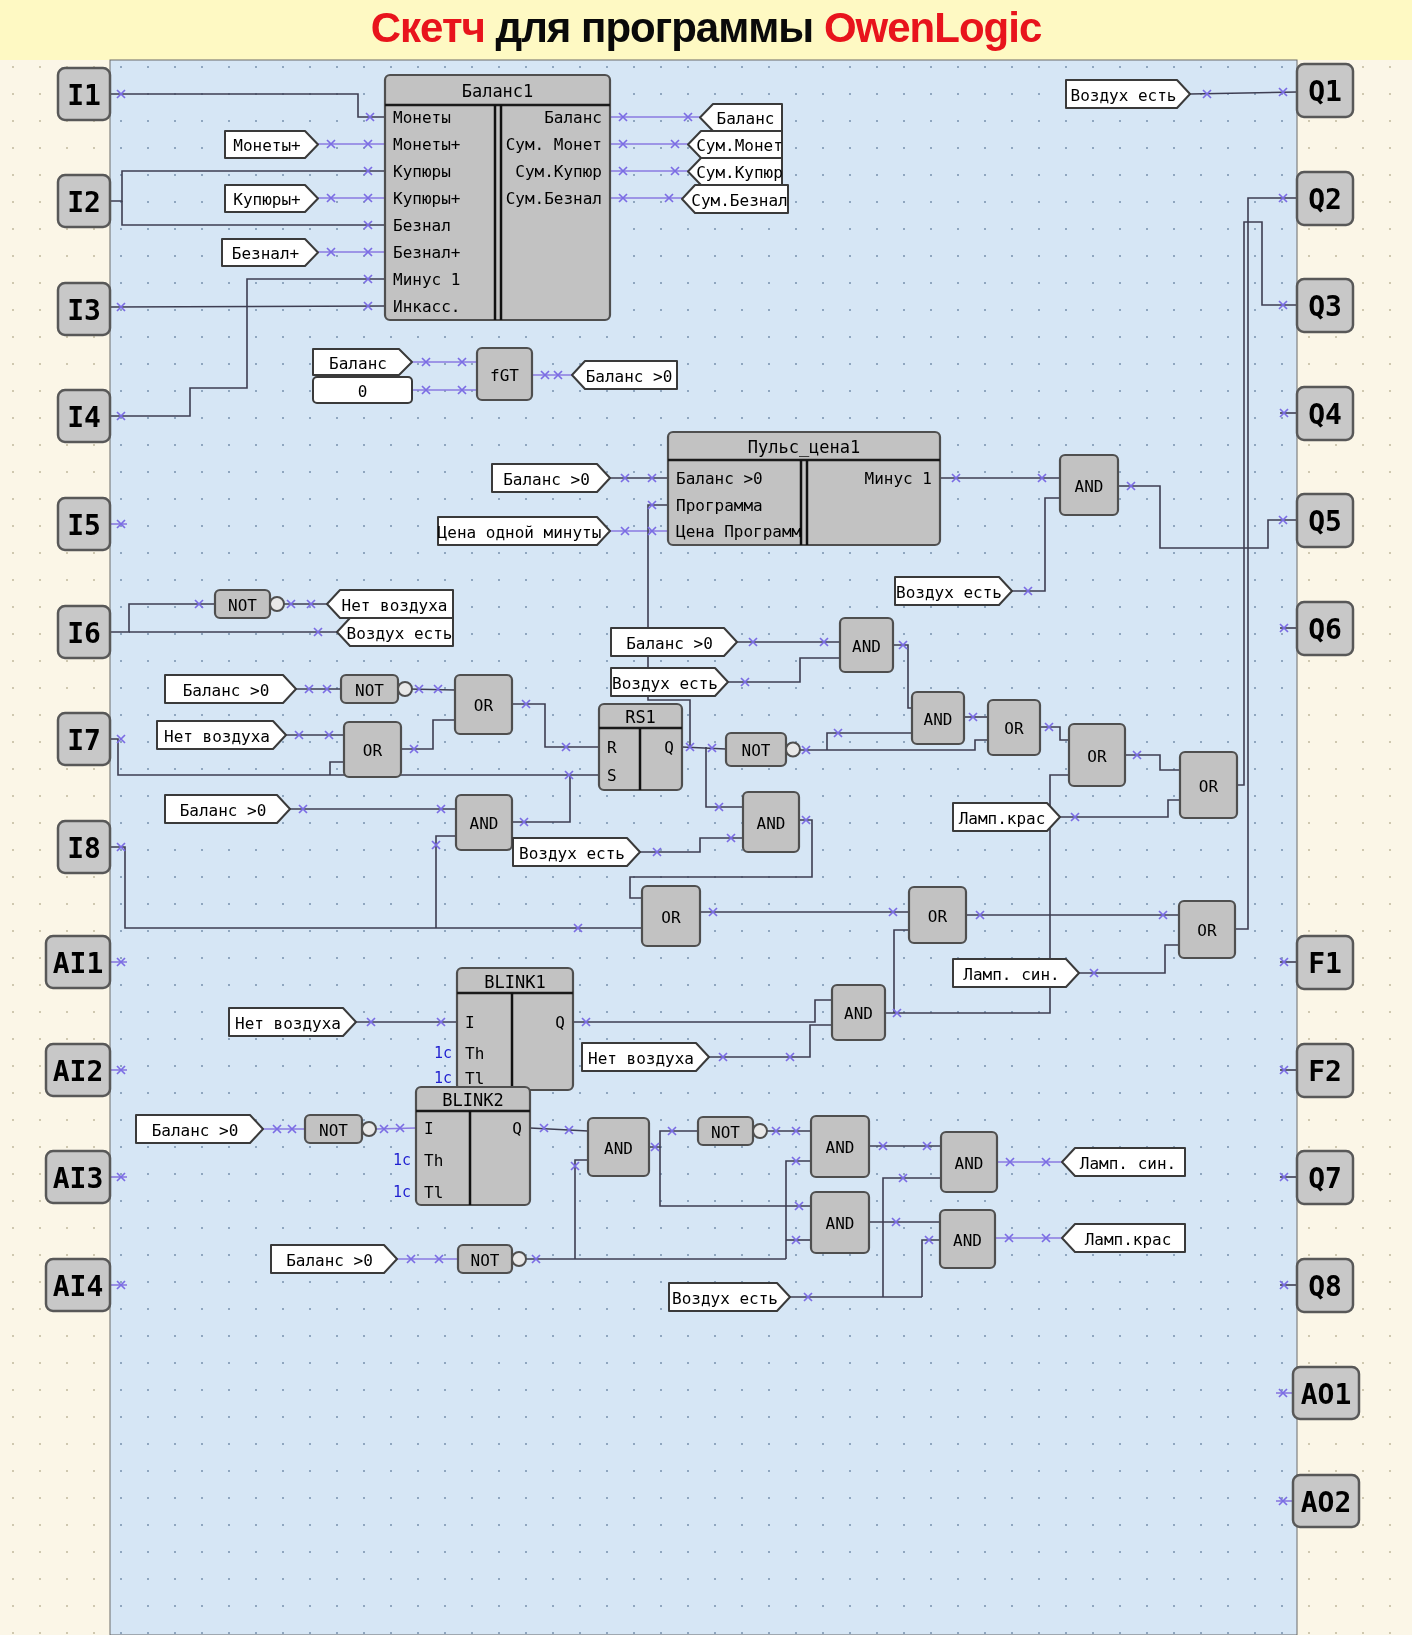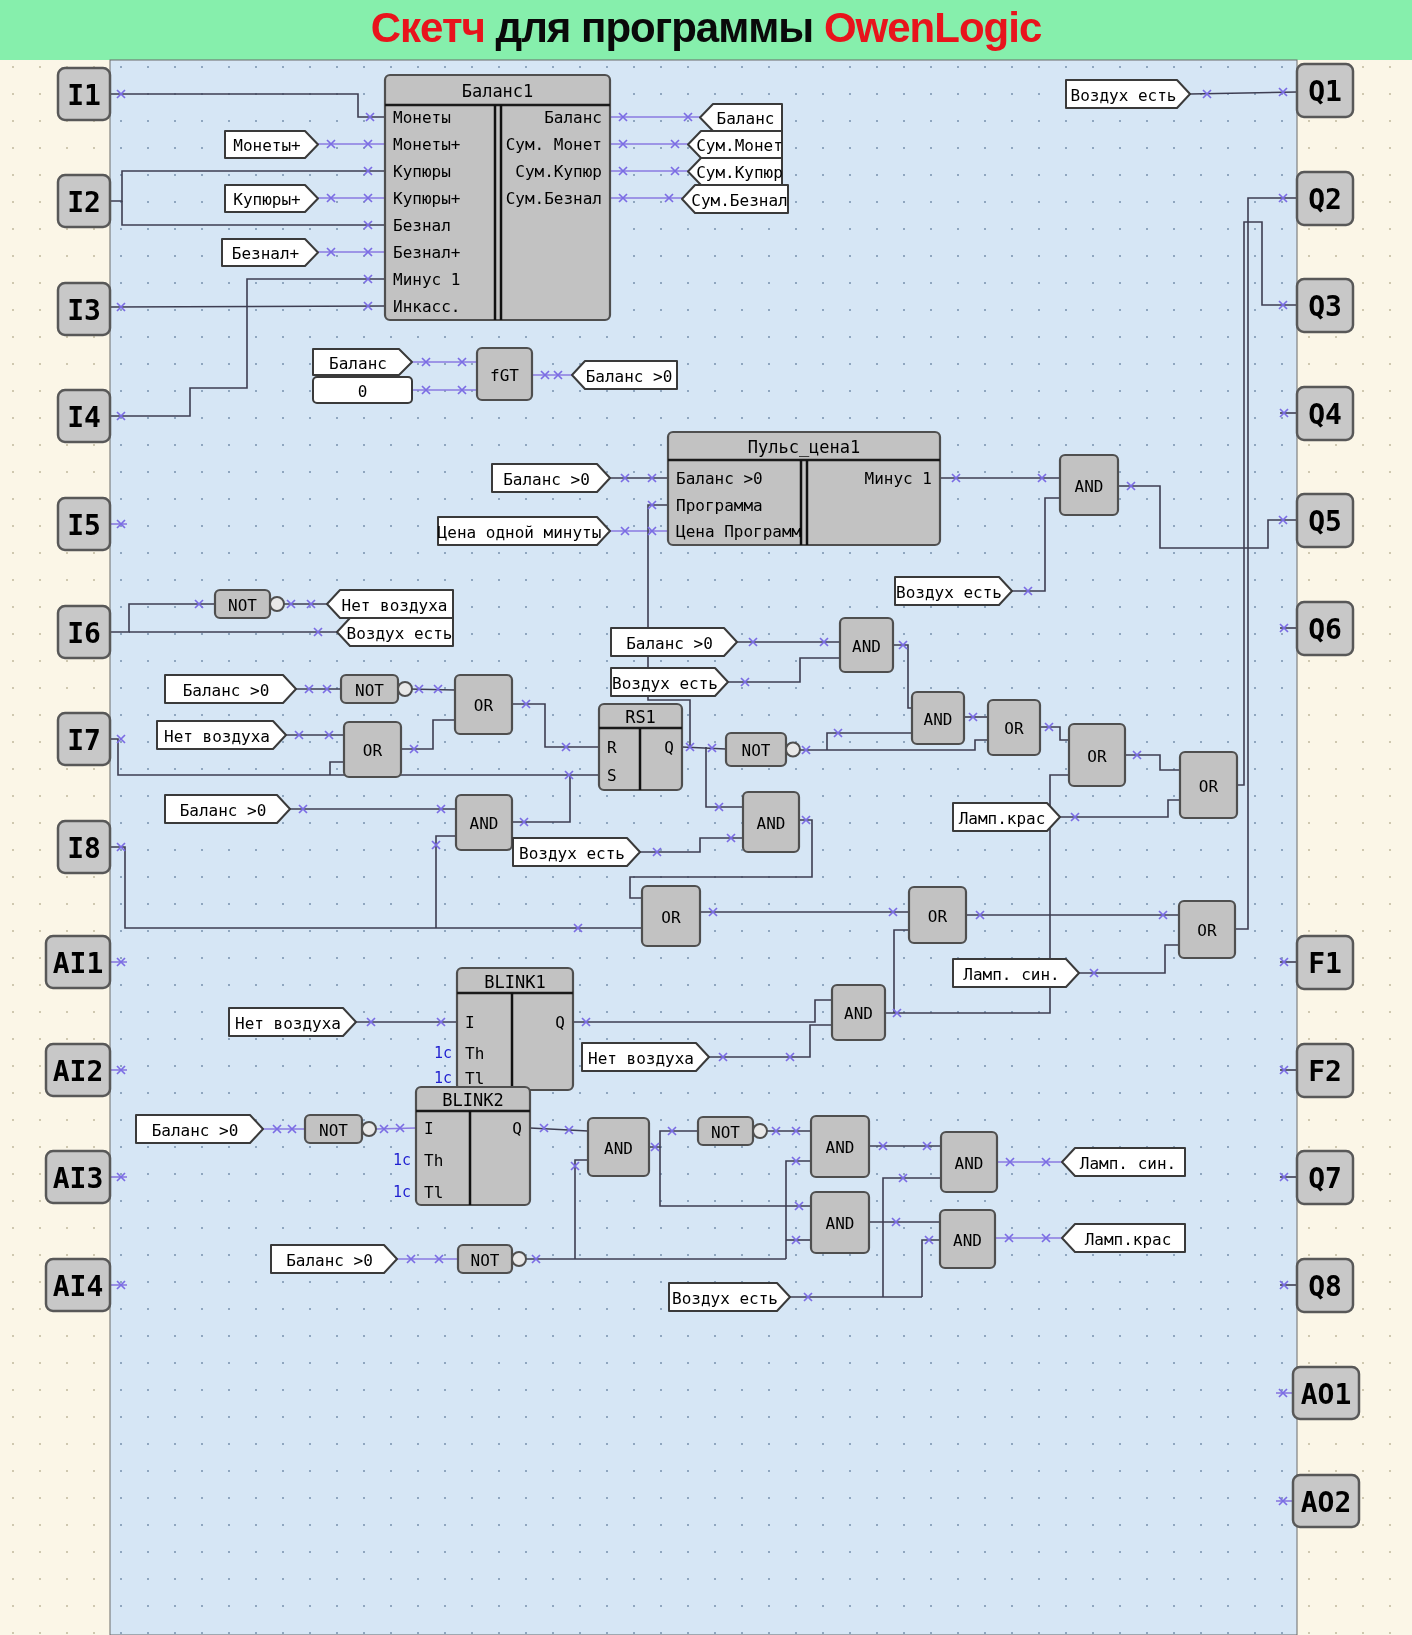--- a/index.html
+++ b/index.html
@@ -1,16 +1,16 @@
 <!DOCTYPE html>
 <html><head>
 <meta charset="utf-8">
 <style>
   html,body{margin:0;padding:0;background:#ffffff;}
-  .page{position:relative;width:1412px;height:1635px;background:#86efac;overflow:hidden;
+  .page{position:relative;width:1412px;height:1635px;background:#fef9c3;overflow:hidden;
         font-family:"DejaVu Sans Mono","Liberation Mono",monospace;}
   .title{position:absolute;top:4px;left:0;width:100%;text-align:center;
          font-family:"Liberation Sans","DejaVu Sans",sans-serif;font-weight:bold;font-size:42px;
          letter-spacing:-1px;}
   .scene{position:absolute;top:0;left:0;}
   svg text{user-select:none;}
 </style>
 </head>
 <body>
 

